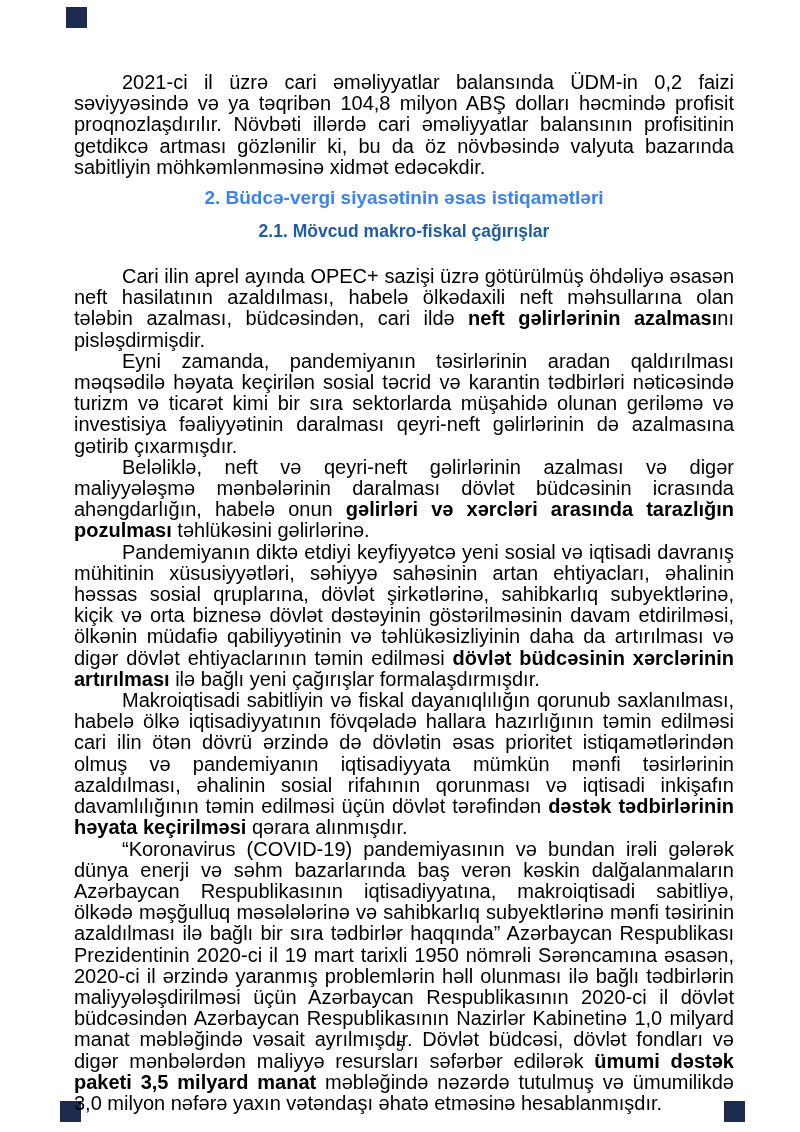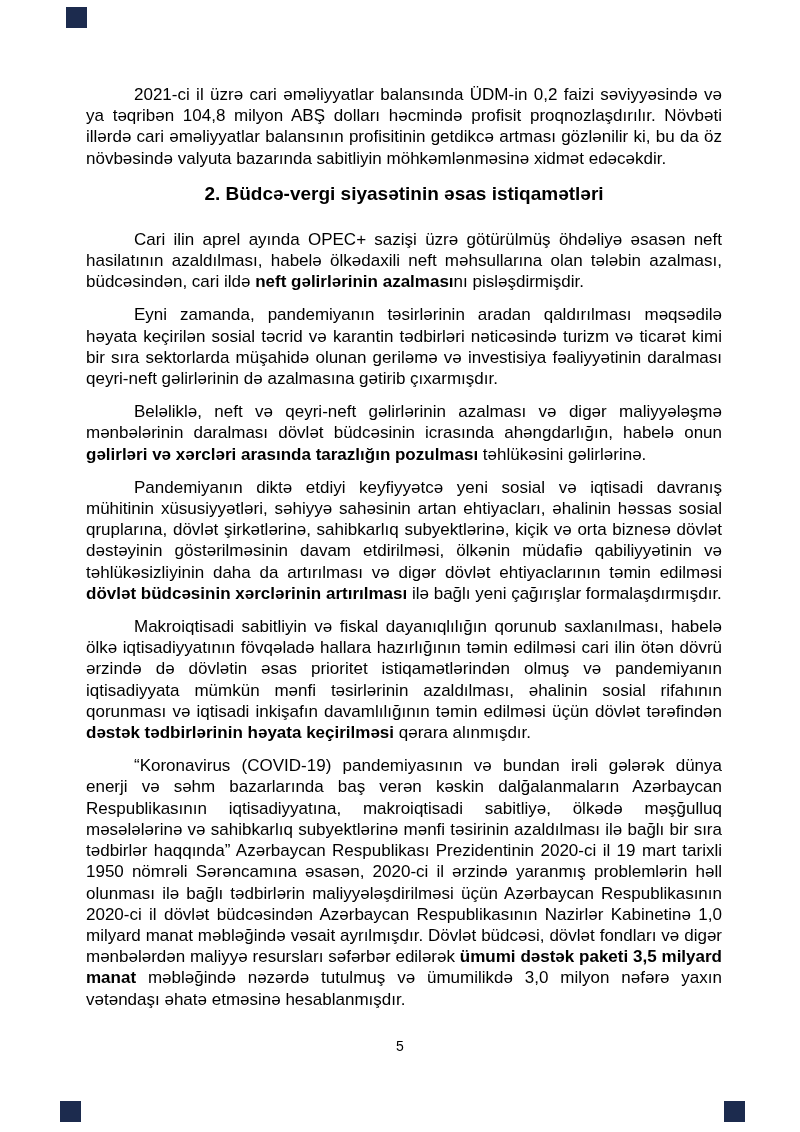--- a/index.html
+++ b/index.html
@@ -25,35 +25,35 @@
   .corner-marker.tl { left: 66px;  top: 7px; }
   .corner-marker.bl { left: 60px;  top: 1101px; }
   .corner-marker.br { left: 724px; top: 1101px; }
   .doc {
     position: absolute;
     left: 74px;
     top: 72px;
     width: 660px;
   }
   .para {
-    margin: 12px;
-    font-size: 17px;
+    margin: 0;
+    font-size: 20px;
     line-height: 21.2px;
     text-align: justify;
     text-indent: 48px;
     color: #000000;
   }
   .para b { font-weight: bold; }
   .h-section {
     margin: 7px 0 0 0;
     font-size: 19px;
     line-height: 25px;
     font-weight: bold;
     text-align: center;
-    color: #000000;
+    color: #3b82f6;
   }
   .h-subsection {
     margin: 9px 0 0 0;
     font-size: 17.5px;
     line-height: 24px;
     font-weight: bold;
     text-align: center;
     color: #1f5ca8;
   }
   .body-block { margin-top: 23px; }
@@ -71,20 +71,21 @@
 <body>
 
 <div class="page">
   <div class="corner-marker tl"></div>
   <div class="corner-marker bl"></div>
   <div class="corner-marker br"></div>
 
   <div class="doc">
     <p class="para" id="intro-para"><span>2021-ci il üzrə cari əməliyyatlar balansında ÜDM-in 0,2 faizi səviyyəsində və ya təqribən 104,8 milyon ABŞ dolları həcmində profisit proqnozlaşdırılır. Növbəti illərdə cari əməliyyatlar balansının profisitinin getdikcə artması gözlənilir ki, bu da öz növbəsində valyuta bazarında sabitliyin möhkəmlənməsinə xidmət edəcəkdir.</span></p>
     <div class="h-section">2. Büdcə-vergi siyasətinin əsas istiqamətləri</div>
+    <div class="h-subsection">2.1. Mövcud makro-fiskal çağırışlar</div>
     <div class="body-block" id="body-block">
         <p class="para"><span>Cari ilin aprel ayında OPEC+ sazişi üzrə götürülmüş öhdəliyə əsasən neft hasilatının azaldılması, habelə ölkədaxili neft məhsullarına olan tələbin azalması, büdcəsindən, cari ildə </span><b>neft gəlirlərinin azalması</b><span>nı pisləşdirmişdir.</span></p>
         <p class="para"><span>Eyni zamanda, pandemiyanın təsirlərinin aradan qaldırılması məqsədilə həyata keçirilən sosial təcrid və karantin tədbirləri nəticəsində turizm və ticarət kimi bir sıra sektorlarda müşahidə olunan geriləmə və investisiya fəaliyyətinin daralması qeyri-neft gəlirlərinin də azalmasına gətirib çıxarmışdır.</span></p>
         <p class="para"><span>Beləliklə, neft və qeyri-neft gəlirlərinin azalması və digər maliyyələşmə mənbələrinin daralması dövlət büdcəsinin icrasında ahəngdarlığın, habelə onun </span><b>gəlirləri və xərcləri arasında tarazlığın pozulması</b><span> təhlükəsini gəlirlərinə.</span></p>
         <p class="para"><span>Pandemiyanın diktə etdiyi keyfiyyətcə yeni sosial və iqtisadi davranış mühitinin xüsusiyyətləri, səhiyyə sahəsinin artan ehtiyacları, əhalinin həssas sosial qruplarına, dövlət şirkətlərinə, sahibkarlıq subyektlərinə, kiçik və orta biznesə dövlət dəstəyinin göstərilməsinin davam etdirilməsi, ölkənin müdafiə qabiliyyətinin və təhlükəsizliyinin daha da artırılması və digər dövlət ehtiyaclarının təmin edilməsi </span><b>dövlət büdcəsinin xərclərinin artırılması</b><span> ilə bağlı yeni çağırışlar formalaşdırmışdır.</span></p>
         <p class="para"><span>Makroiqtisadi sabitliyin və fiskal dayanıqlılığın qorunub saxlanılması, habelə ölkə iqtisadiyyatının fövqəladə hallara hazırlığının təmin edilməsi cari ilin ötən dövrü ərzində də dövlətin əsas prioritet istiqamətlərindən olmuş və pandemiyanın iqtisadiyyata mümkün mənfi təsirlərinin azaldılması, əhalinin sosial rifahının qorunması və iqtisadi inkişafın davamlılığının təmin edilməsi üçün dövlət tərəfindən </span><b>dəstək tədbirlərinin həyata keçirilməsi</b><span> qərara alınmışdır.</span></p>
         <p class="para"><span>“Koronavirus (COVID-19) pandemiyasının və bundan irəli gələrək dünya enerji və səhm bazarlarında baş verən kəskin dalğalanmaların Azərbaycan Respublikasının iqtisadiyyatına, makroiqtisadi sabitliyə, ölkədə məşğulluq məsələlərinə və sahibkarlıq subyektlərinə mənfi təsirinin azaldılması ilə bağlı bir sıra tədbirlər haqqında” Azərbaycan Respublikası Prezidentinin 2020-ci il 19 mart tarixli 1950 nömrəli Sərəncamına əsasən, 2020-ci il ərzində yaranmış problemlərin həll olunması ilə bağlı tədbirlərin maliyyələşdirilməsi üçün Azərbaycan Respublikasının 2020-ci il dövlət büdcəsindən Azərbaycan Respublikasının Nazirlər Kabinetinə 1,0 milyard manat məbləğində vəsait ayrılmışdır. Dövlət büdcəsi, dövlət fondları və digər mənbələrdən maliyyə resursları səfərbər edilərək </span><b>ümumi dəstək paketi 3,5 milyard manat</b><span> məbləğində nəzərdə tutulmuş və ümumilikdə 3,0 milyon nəfərə yaxın vətəndaşı əhatə etməsinə hesablanmışdır.</span></p>
       </div>
   </div>
 

